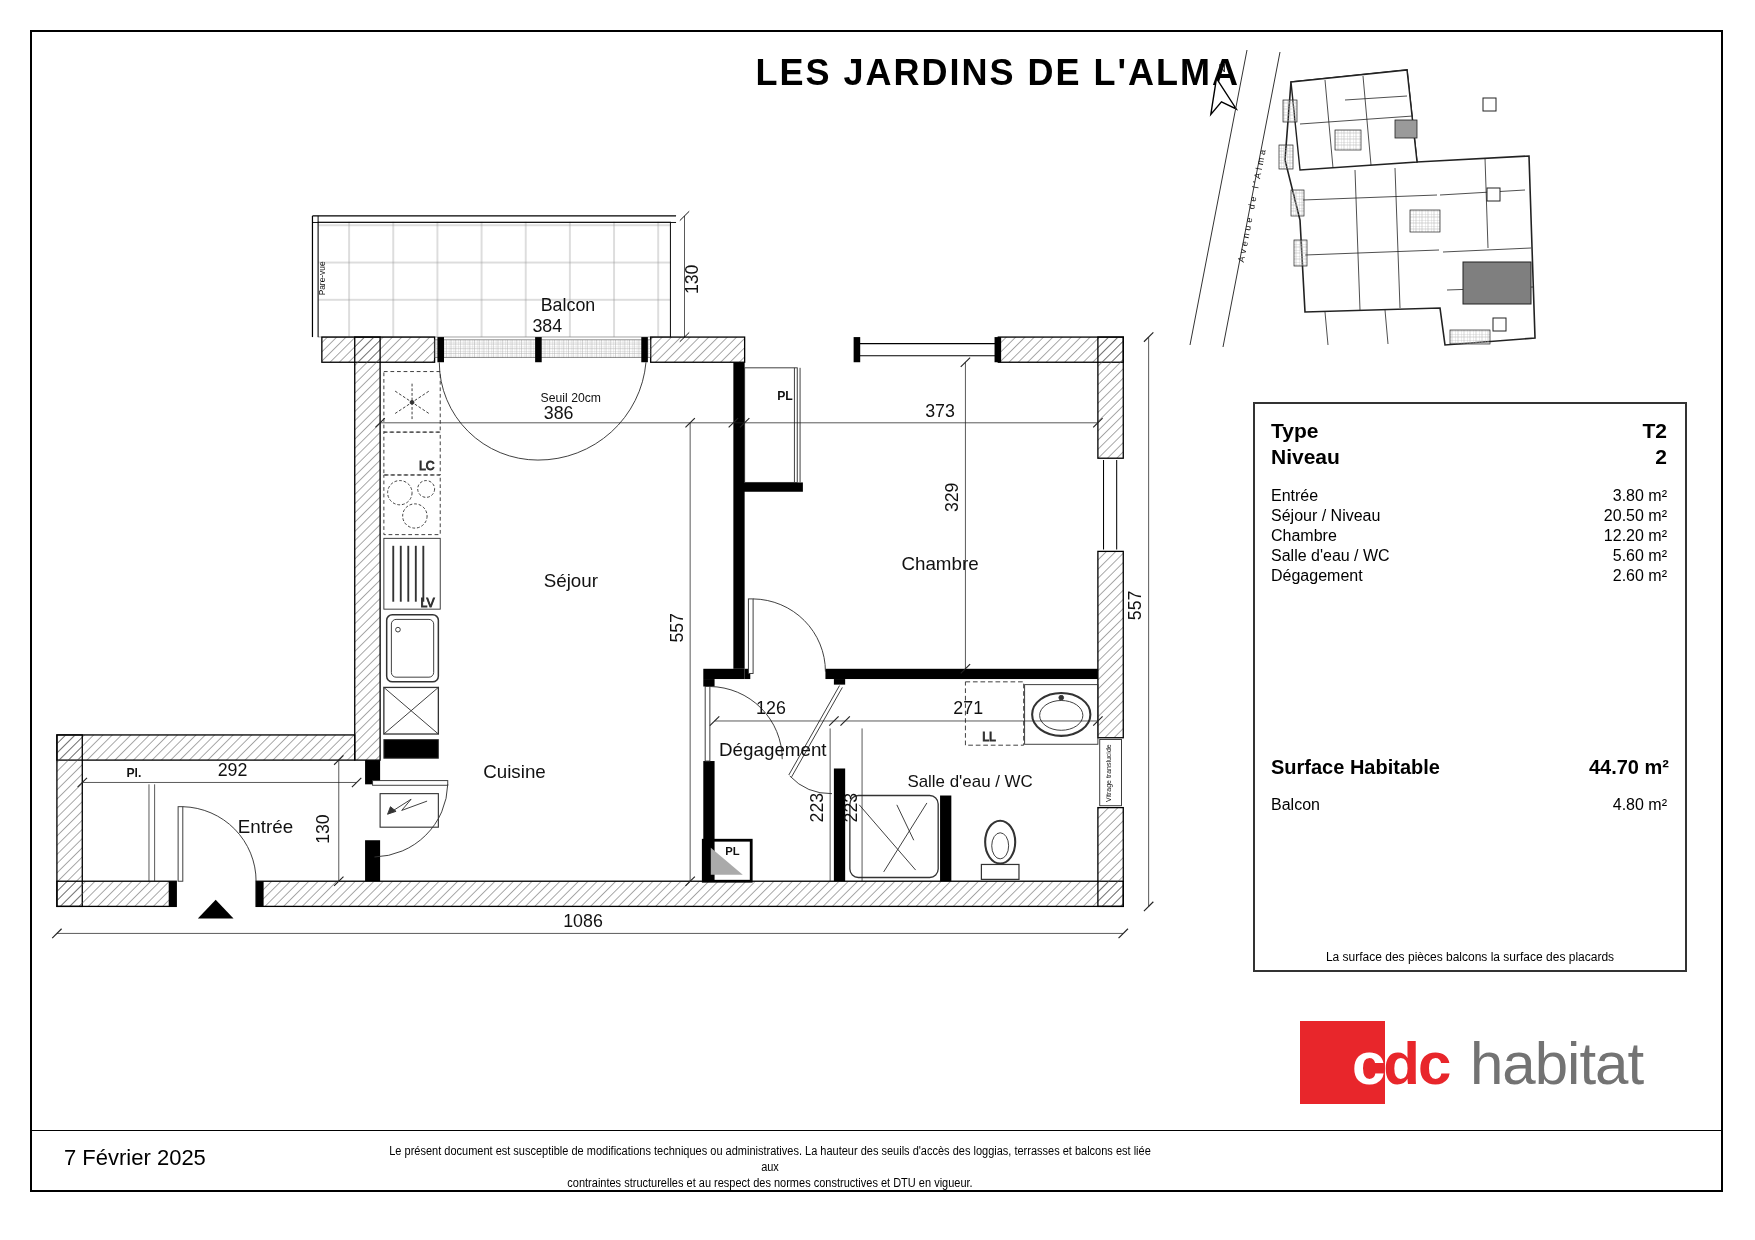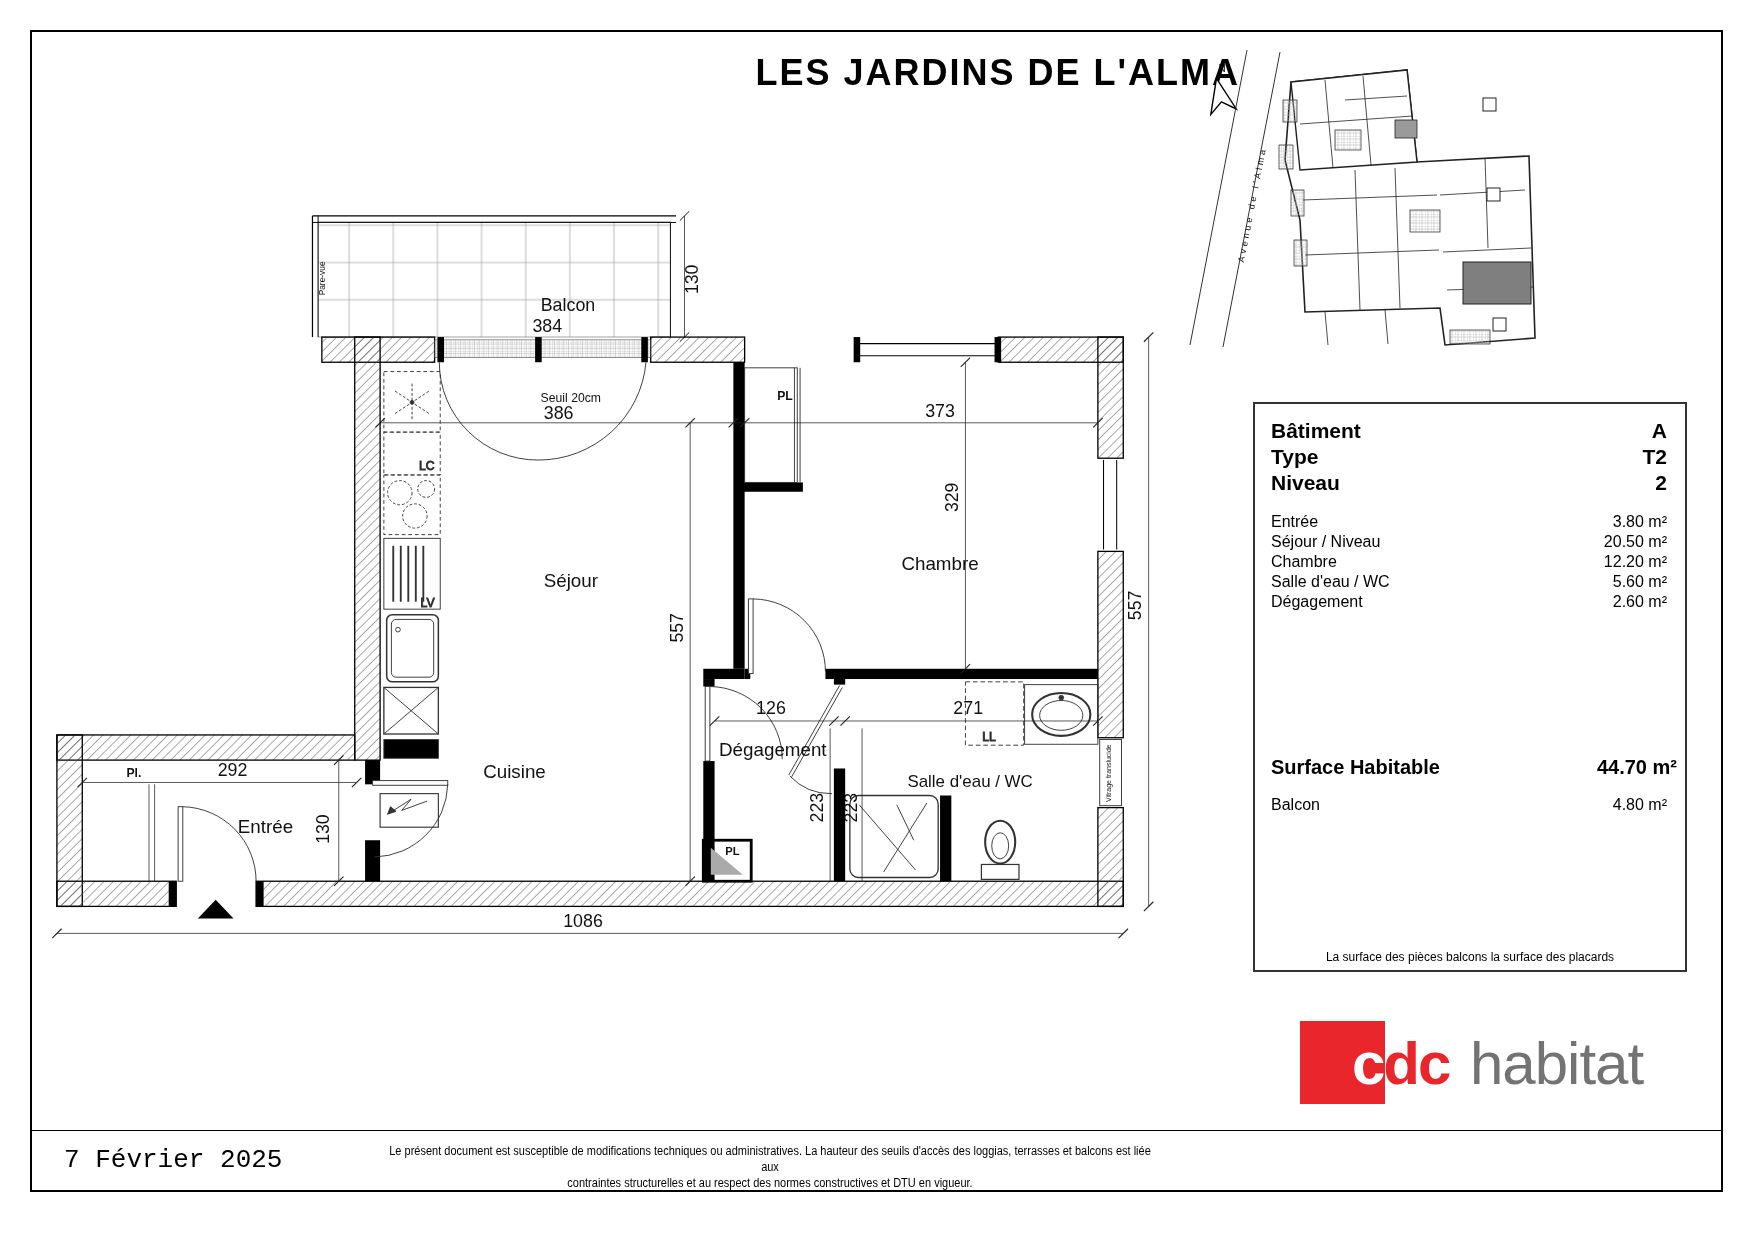--- a/index.html
+++ b/index.html
@@ -4,26 +4,26 @@
 <style>
   html,body{margin:0;padding:0;background:#fff;}
   body{font-family:"Liberation Sans", sans-serif; width:1755px; height:1240px; position:relative; overflow:hidden; color:#000;}
   .page-border{position:absolute; left:30px; top:30px; width:1693px; height:1162px; border:2px solid #000; box-sizing:border-box;}
   .title{position:absolute; left:300px; top:52px; width:940px; text-align:right; font-size:36px; font-weight:bold; letter-spacing:2px;}
   
   .panel{position:absolute; left:1253px; top:402px; width:434px; height:570px; border:2px solid #333; box-sizing:border-box; padding:14px 18px 8px 16px;}
   .prow{display:flex; justify-content:space-between; font-weight:bold; font-size:21px; line-height:26px;}
   .rooms{margin-top:16px;}
   .rrow{display:flex; justify-content:space-between; font-size:16px; line-height:20px;}
-  .surface{position:absolute; left:16px; right:8px; top:352px; display:flex; justify-content:space-between; font-size:20px; font-weight:bold;gap:32px;}
+  .surface{position:absolute; left:16px; right:16px; top:352px; display:flex; justify-content:space-between; font-size:20px; font-weight:bold;gap:32px;}
   .balc{position:absolute; left:16px; right:18px; top:392px; display:flex; justify-content:space-between; font-size:16px;}
   .footnote{position:absolute; left:0; right:0; bottom:6px; text-align:center; font-size:12px;}
   
   .footer-line{position:absolute; left:30px; top:1130px; width:1693px; border-top:1.5px solid #000;}
-  .date{position:absolute; left:64px; top:1145px; font-size:26px;font-family:Liberation Mono, monospace;}
+  .date{position:absolute; left:64px; top:1145px; font-size:22px;}
   .disclaimer{position:absolute; left:330px; top:1143px; width:880px; text-align:center; font-size:12.5px; line-height:16px; transform:scaleX(.88); transform-origin:center;}
   
   .logo{position:absolute; left:1300px; top:1021px; width:400px; height:86px;}
   .sq{position:absolute; left:0; top:0; width:85px; height:83px; background:#e8262b; overflow:hidden;}
   .cdctxt{font-weight:bold; font-size:60px; line-height:1; letter-spacing:-2px; font-family:"Liberation Sans",sans-serif;}
   .cdc-red{position:absolute; left:52px; top:13px; color:#e8262b;}
   .sq .cdc-white{position:absolute; left:52px; top:13px; color:#fff;}
   .hab{position:absolute; left:170px; top:13px; font-size:60px; line-height:1; color:#737373; letter-spacing:-1px;}
   svg text{font-family:"Liberation Sans",sans-serif; fill:#111;}
   .rmlbl{font-size:20px;}
@@ -302,24 +302,20 @@
     <text class="dim" x="870" y="665" text-anchor="middle" transform="rotate(-90 870 665)">223</text>
     <text class="dim" x="205" y="631" text-anchor="middle">292</text>
     <text x="100" y="632" font-size="13" font-weight="bold" text-anchor="middle">Pl.</text>
     <text class="dim" x="308" y="688" text-anchor="middle" transform="rotate(-90 308 688)">130</text>
     <text class="dim" x="578" y="793" text-anchor="middle">1086</text>
   </g>
 </svg>
 
 <div class="panel">
   <div class="prow">
-      <span>Bâtiment</span>
-      <span>A</span>
-    </div>
-  <div class="prow">
       <span>Type</span>
       <span>T2</span>
     </div>
   <div class="prow">
       <span>Niveau</span>
       <span>2</span>
     </div>
   <div class="rooms">
     <div class="rrow">
         <span>Entrée</span>

